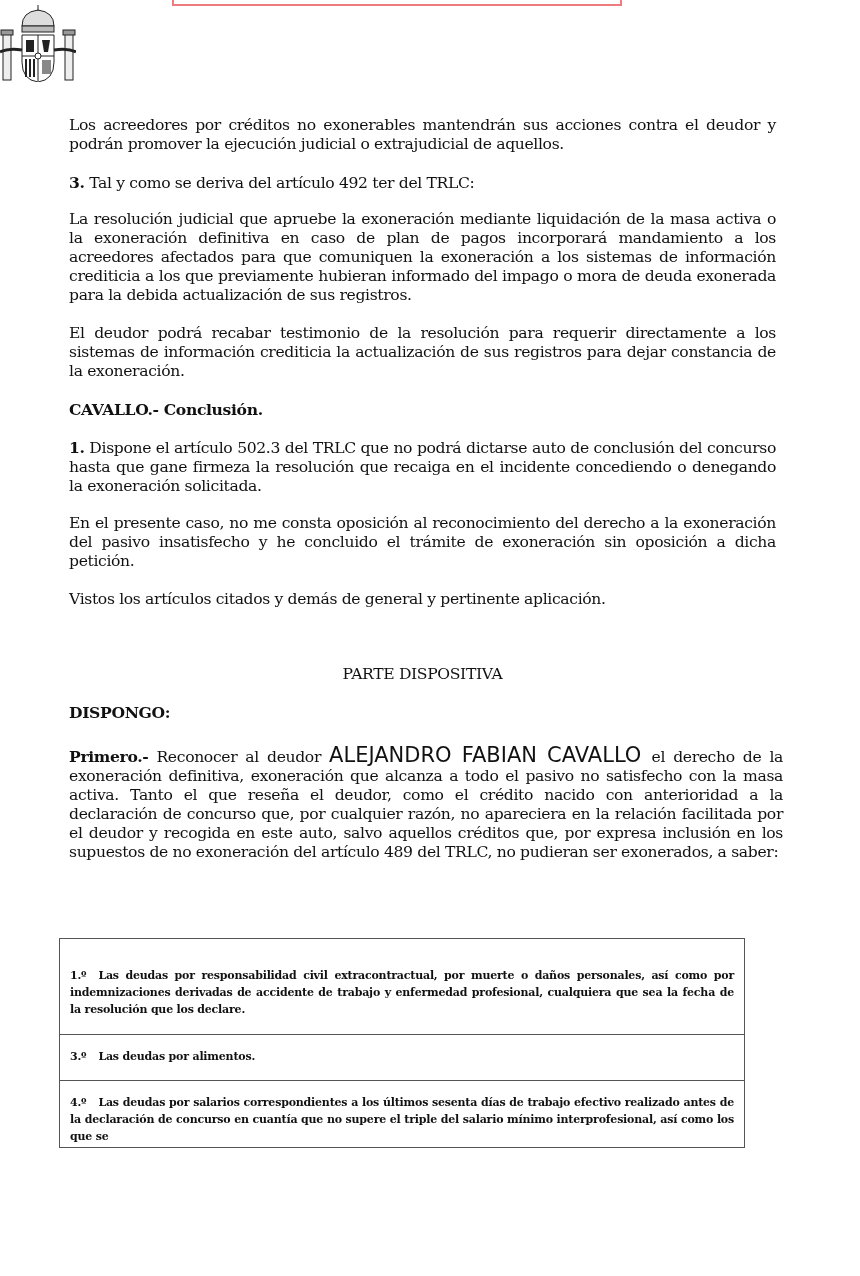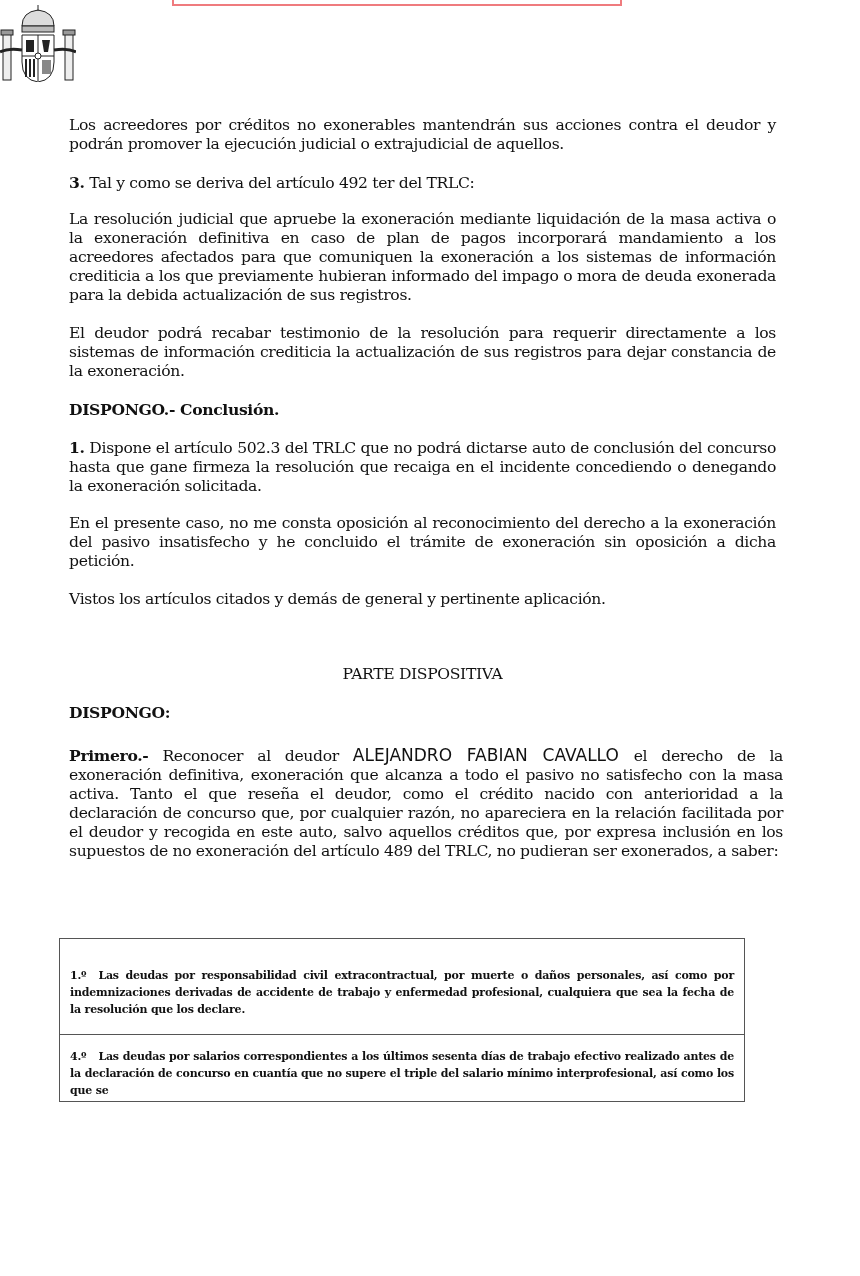--- a/index.html
+++ b/index.html
@@ -6,21 +6,21 @@
   body { width: 860px; height: 1276px; position: relative; overflow: hidden;
          font-family: "DejaVu Serif", serif; color: #111; }
   .redbox { position: absolute; left: 172px; top: -4px; width: 446px; height: 8px;
             border: 2px solid #ef7b7e; border-top: none; }
   .crest { position: absolute; left: 0; top: 4px; width: 76px; height: 78px; }
   .p { position: absolute; left: 69px; width: 707px; font-size: 15.6px; line-height: 19px;
        text-align: justify; letter-spacing: -0.35px; word-spacing: 0px; }
   .p b { font-weight: bold; }
   .u { }
   .center { text-align: center; font-weight: normal; }
-  .name { font-family: "DejaVu Sans", sans-serif; font-size: 17px; letter-spacing: 0; }
+  .name { font-family: "DejaVu Sans", sans-serif; font-size: 21px; letter-spacing: 0; }
   .table { position: absolute; left: 59px; top: 938px; width: 684px; border: 1px solid #555;
            border-bottom: none; }
   .row { border-bottom: 1.5px solid #555; padding: 0 10px; font-weight: bold;
          font-size: 11px; line-height: 17px; text-align: justify; letter-spacing: -0.2px; }
   .row .num { margin-right: 12px; }
 </style>
 </head>
 <body>
 
 <div class="redbox"></div>
@@ -52,30 +52,31 @@
 </svg>
 
 <div class="p" style="top:116px;">Los acreedores por créditos no exonerables mantendrán sus acciones contra el deudor y podrán promover la ejecución judicial o extrajudicial de aquellos.</div>
 
 <div class="p" style="top:173px;"><b>3.</b><span> Tal y como se deriva del artículo 492 ter del TRLC:</span></div>
 
 <div class="p" style="top:210px;">La resolución judicial que apruebe la exoneración mediante liquidación de la masa activa o la exoneración definitiva en caso de plan de pagos incorporará mandamiento a los acreedores afectados para que comuniquen la exoneración a los sistemas de información crediticia a los que previamente hubieran informado del impago o mora de deuda exonerada para la debida actualización de sus registros.</div>
 
 <div class="p" style="top:324px;">El deudor podrá recabar testimonio de la resolución para requerir directamente a los sistemas de información crediticia la actualización de sus registros para dejar constancia de la exoneración.</div>
 
-<div class="p" style="top:400px;"><b>DISPONGO.- </b><b class="u">Conclusión</b><b>.</b></div>
+<div class="p" style="top:400px;"><b>CAVALLO.- </b><b class="u">Conclusión</b><b>.</b></div>
 
 <div class="p" style="top:438px;"><b>1.</b><span> Dispone el artículo 502.3 del TRLC que no podrá dictarse auto de conclusión del concurso hasta que gane firmeza la resolución que recaiga en el incidente concediendo o denegando la exoneración solicitada.</span></div>
 
 <div class="p" style="top:514px;">En el presente caso, no me consta oposición al reconocimiento del derecho a la exoneración del pasivo insatisfecho y he concluido el trámite de exoneración sin oposición a dicha petición.</div>
 
 <div class="p" style="top:590px;">Vistos los artículos citados y demás de general y pertinente aplicación.</div>
 
 <div class="p center" style="top:665px;">PARTE DISPOSITIVA</div>
 
 <div class="p" style="top:703px;"><b>DISPONGO:</b></div>
 
 <div class="p" style="top:746px; width:714px;"><b class="u">Primero.-</b><span> Reconocer al deudor </span><span class="name"> ALEJANDRO FABIAN CAVALLO </span><span> el derecho de la exoneración definitiva, exoneración que alcanza a todo el pasivo no satisfecho con la masa activa. Tanto el que reseña el deudor, como el crédito nacido con anterioridad a la declaración de concurso que, por cualquier razón, no apareciera en la relación facilitada por el deudor y recogida en este auto, salvo aquellos créditos que, por expresa inclusión en los supuestos de no exoneración del artículo 489 del TRLC, no pudieran ser exonerados, a saber:</span></div>
 
 <div class="table">
   <div class="row" style="padding-top:28px; padding-bottom:16px;"><span class="num">1.º</span><span>Las deudas por responsabilidad civil extracontractual, por muerte o daños personales, así como por indemnizaciones derivadas de accidente de trabajo y enfermedad profesional, cualquiera que sea la fecha de la resolución que los declare.</span></div>
+  <div class="row" style="padding-top:13px; padding-bottom:15px;"><span class="num">3.º</span><span>Las deudas por alimentos.</span></div>
   <div class="row" style="padding-top:13px; padding-bottom:2px; height:51px; overflow:hidden;"><span class="num">4.º</span><span>Las deudas por salarios correspondientes a los últimos sesenta días de trabajo efectivo realizado antes de la declaración de concurso en cuantía que no supere el triple del salario mínimo interprofesional, así como los que se</span></div>
 </div>
 
 </body></html>

